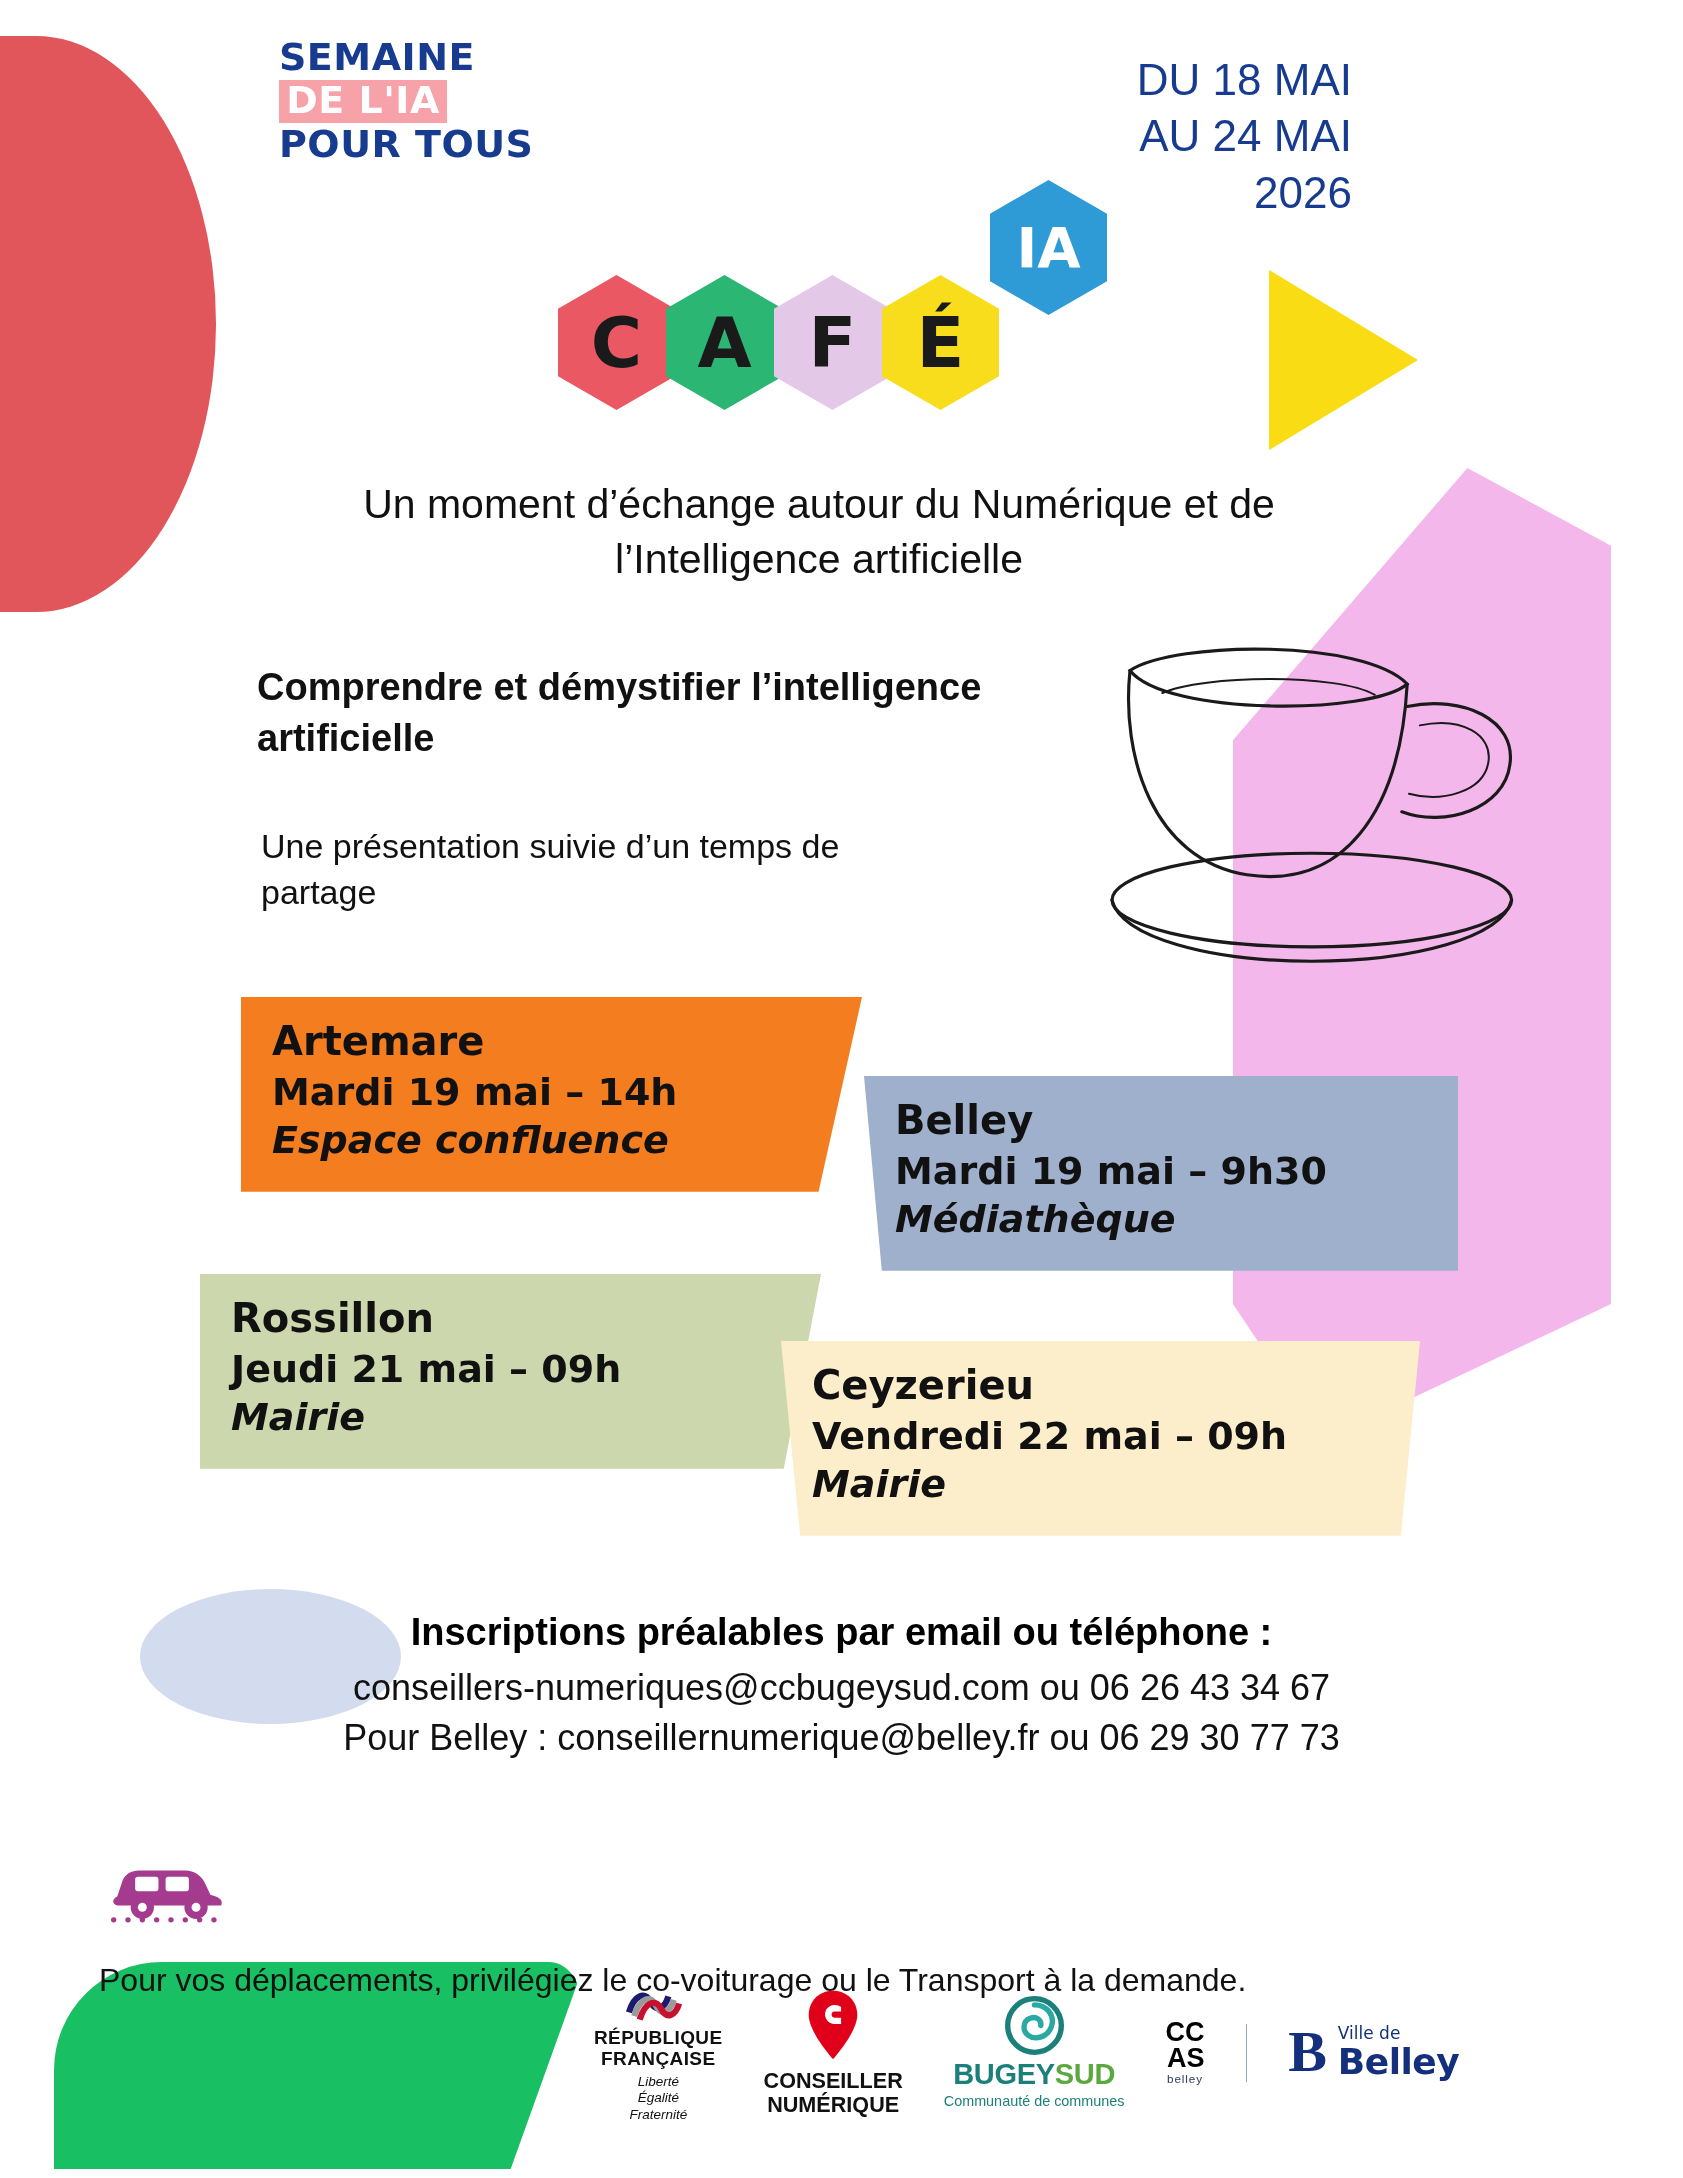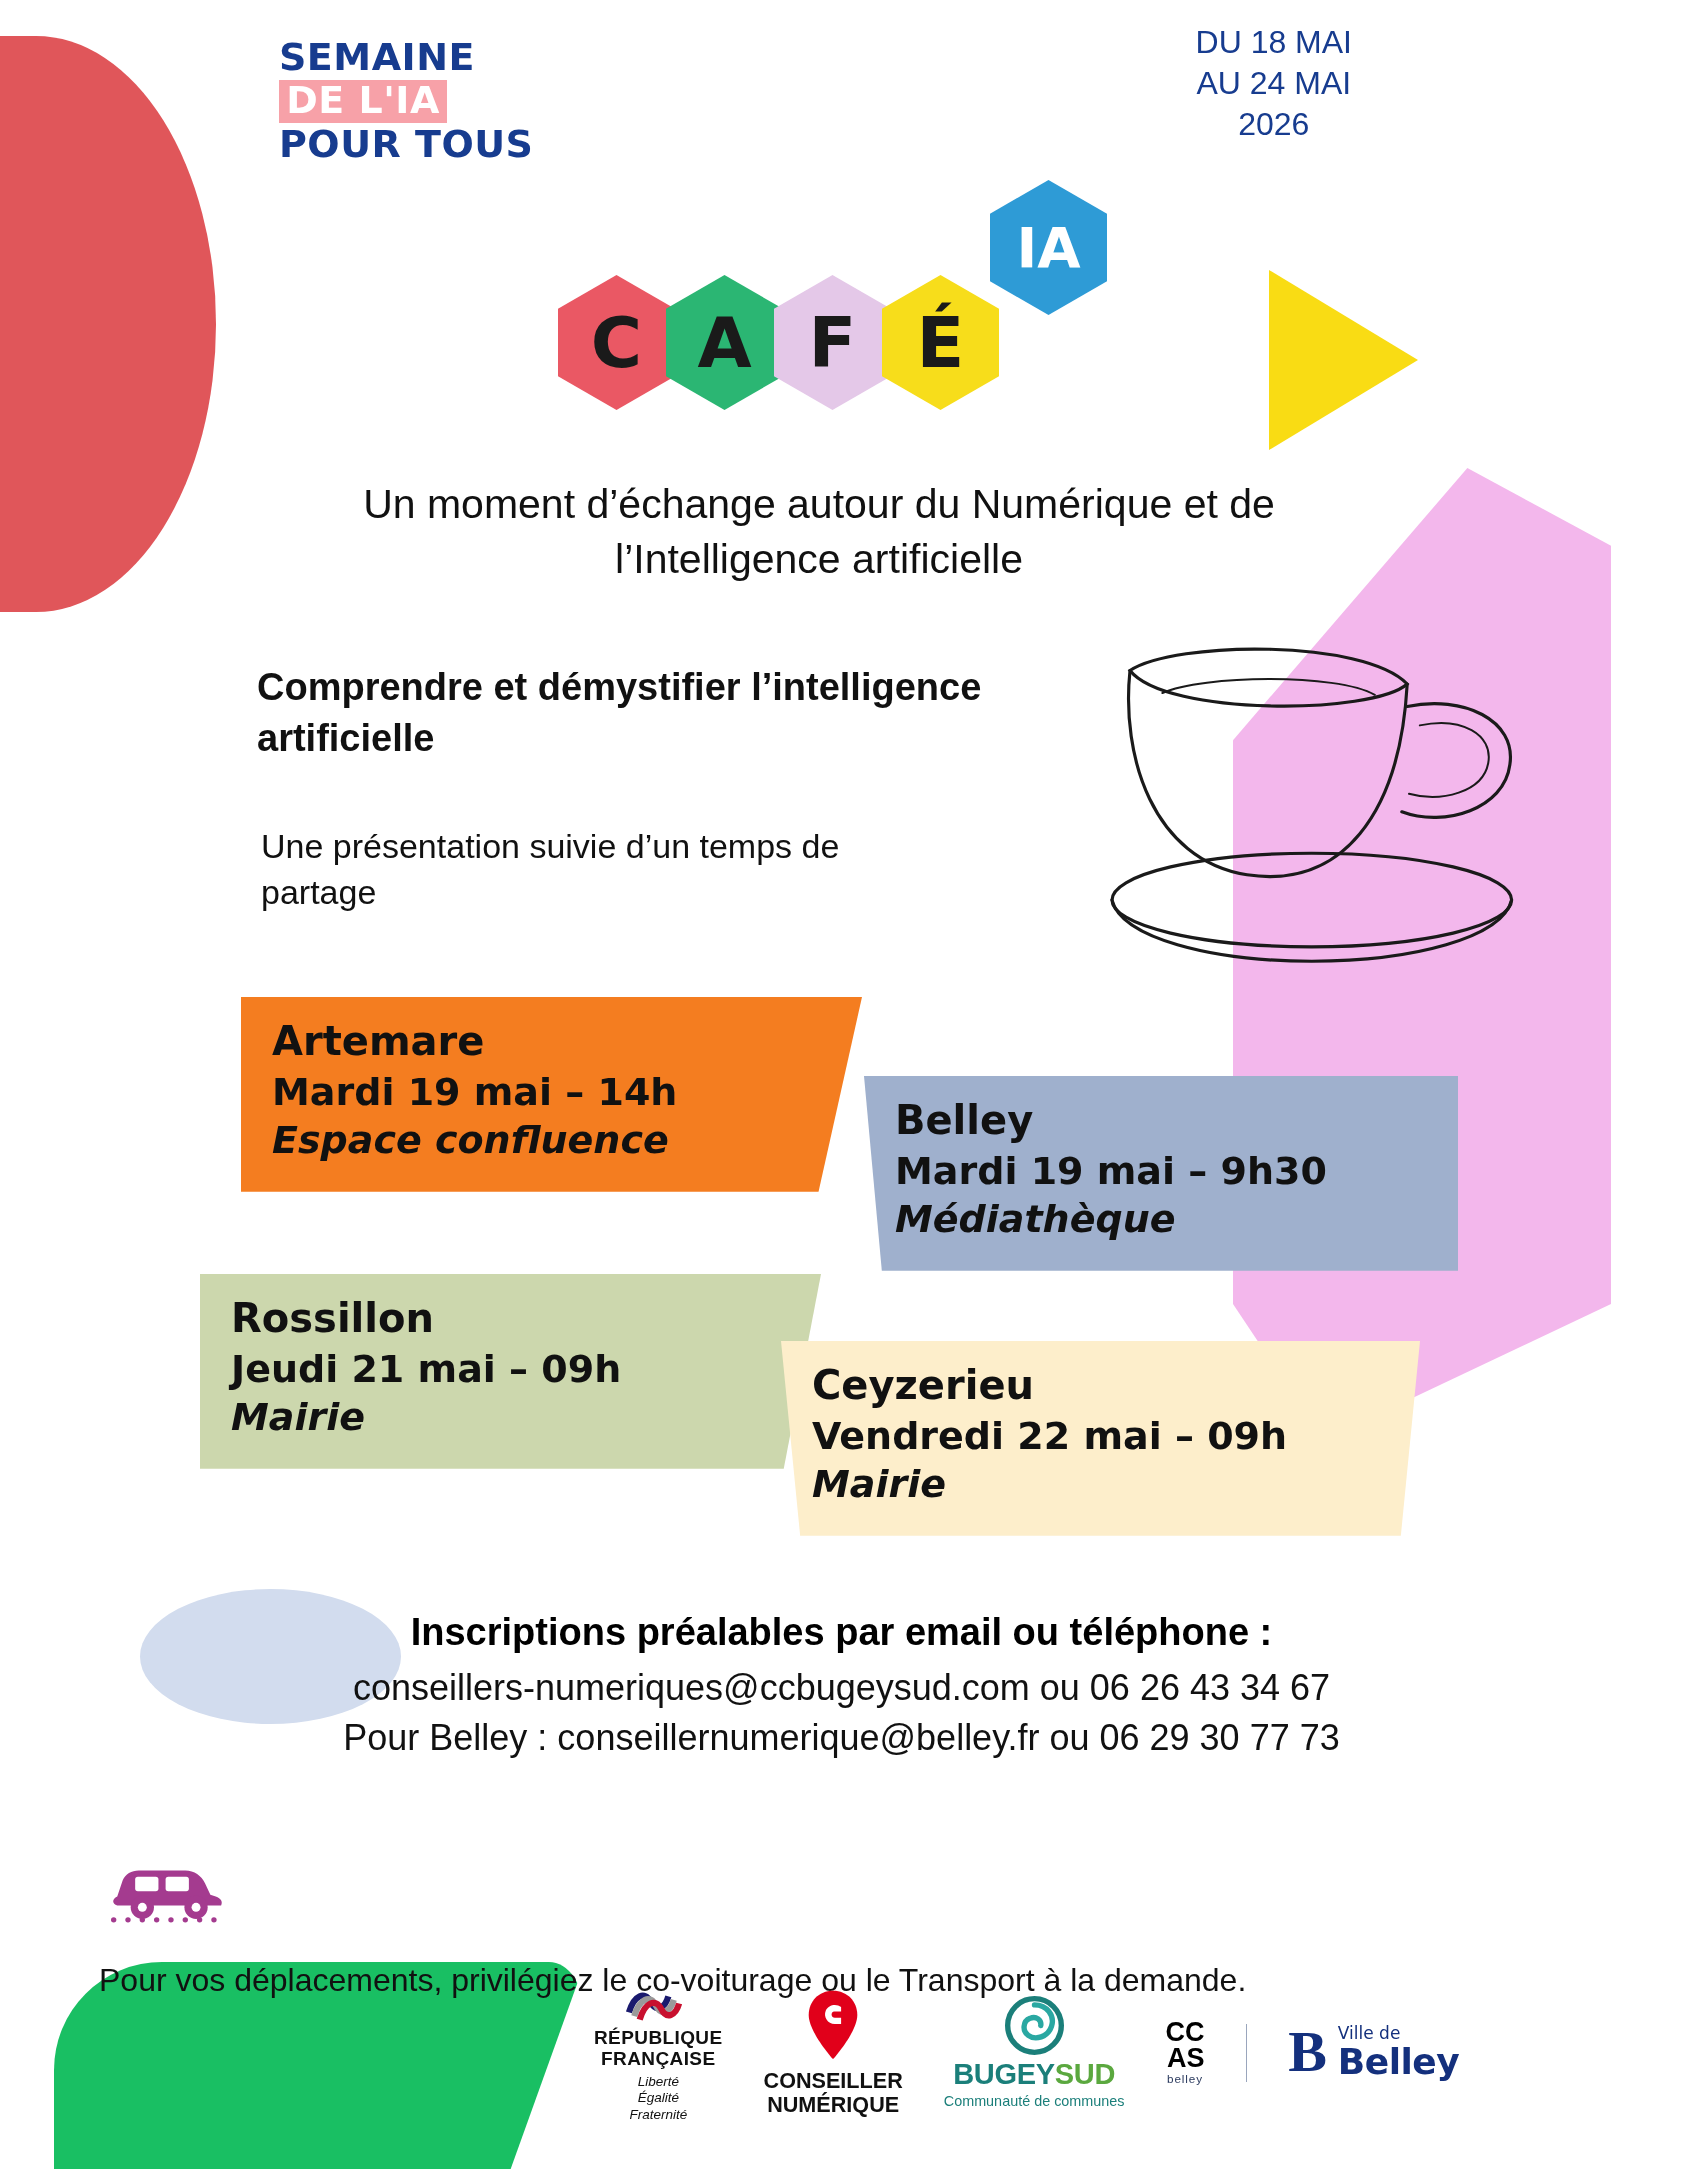--- a/index.html
+++ b/index.html
@@ -87,23 +87,23 @@
   .brand-line.highlight {
     display: inline-block;
     background: #f7a1a8;
     color: #ffffff;
     padding: 0.9px 7.2px 2.7px 7.2px;
     margin: 2.7px 0;
   }
   .dates {
     position: absolute;
     right: 104px;
-    top: 22px;
-    text-align: center;
-    font-size: 32px;
+    top: 52px;
+    text-align: right;
+    font-size: 44px;
     line-height: 1.28;
     color: #173c8f;
     font-family: "Liberation Sans", sans-serif;
   }
 
   
   .cafe-logo {
     position: absolute;
     left: 540px;
     top: 180px;

